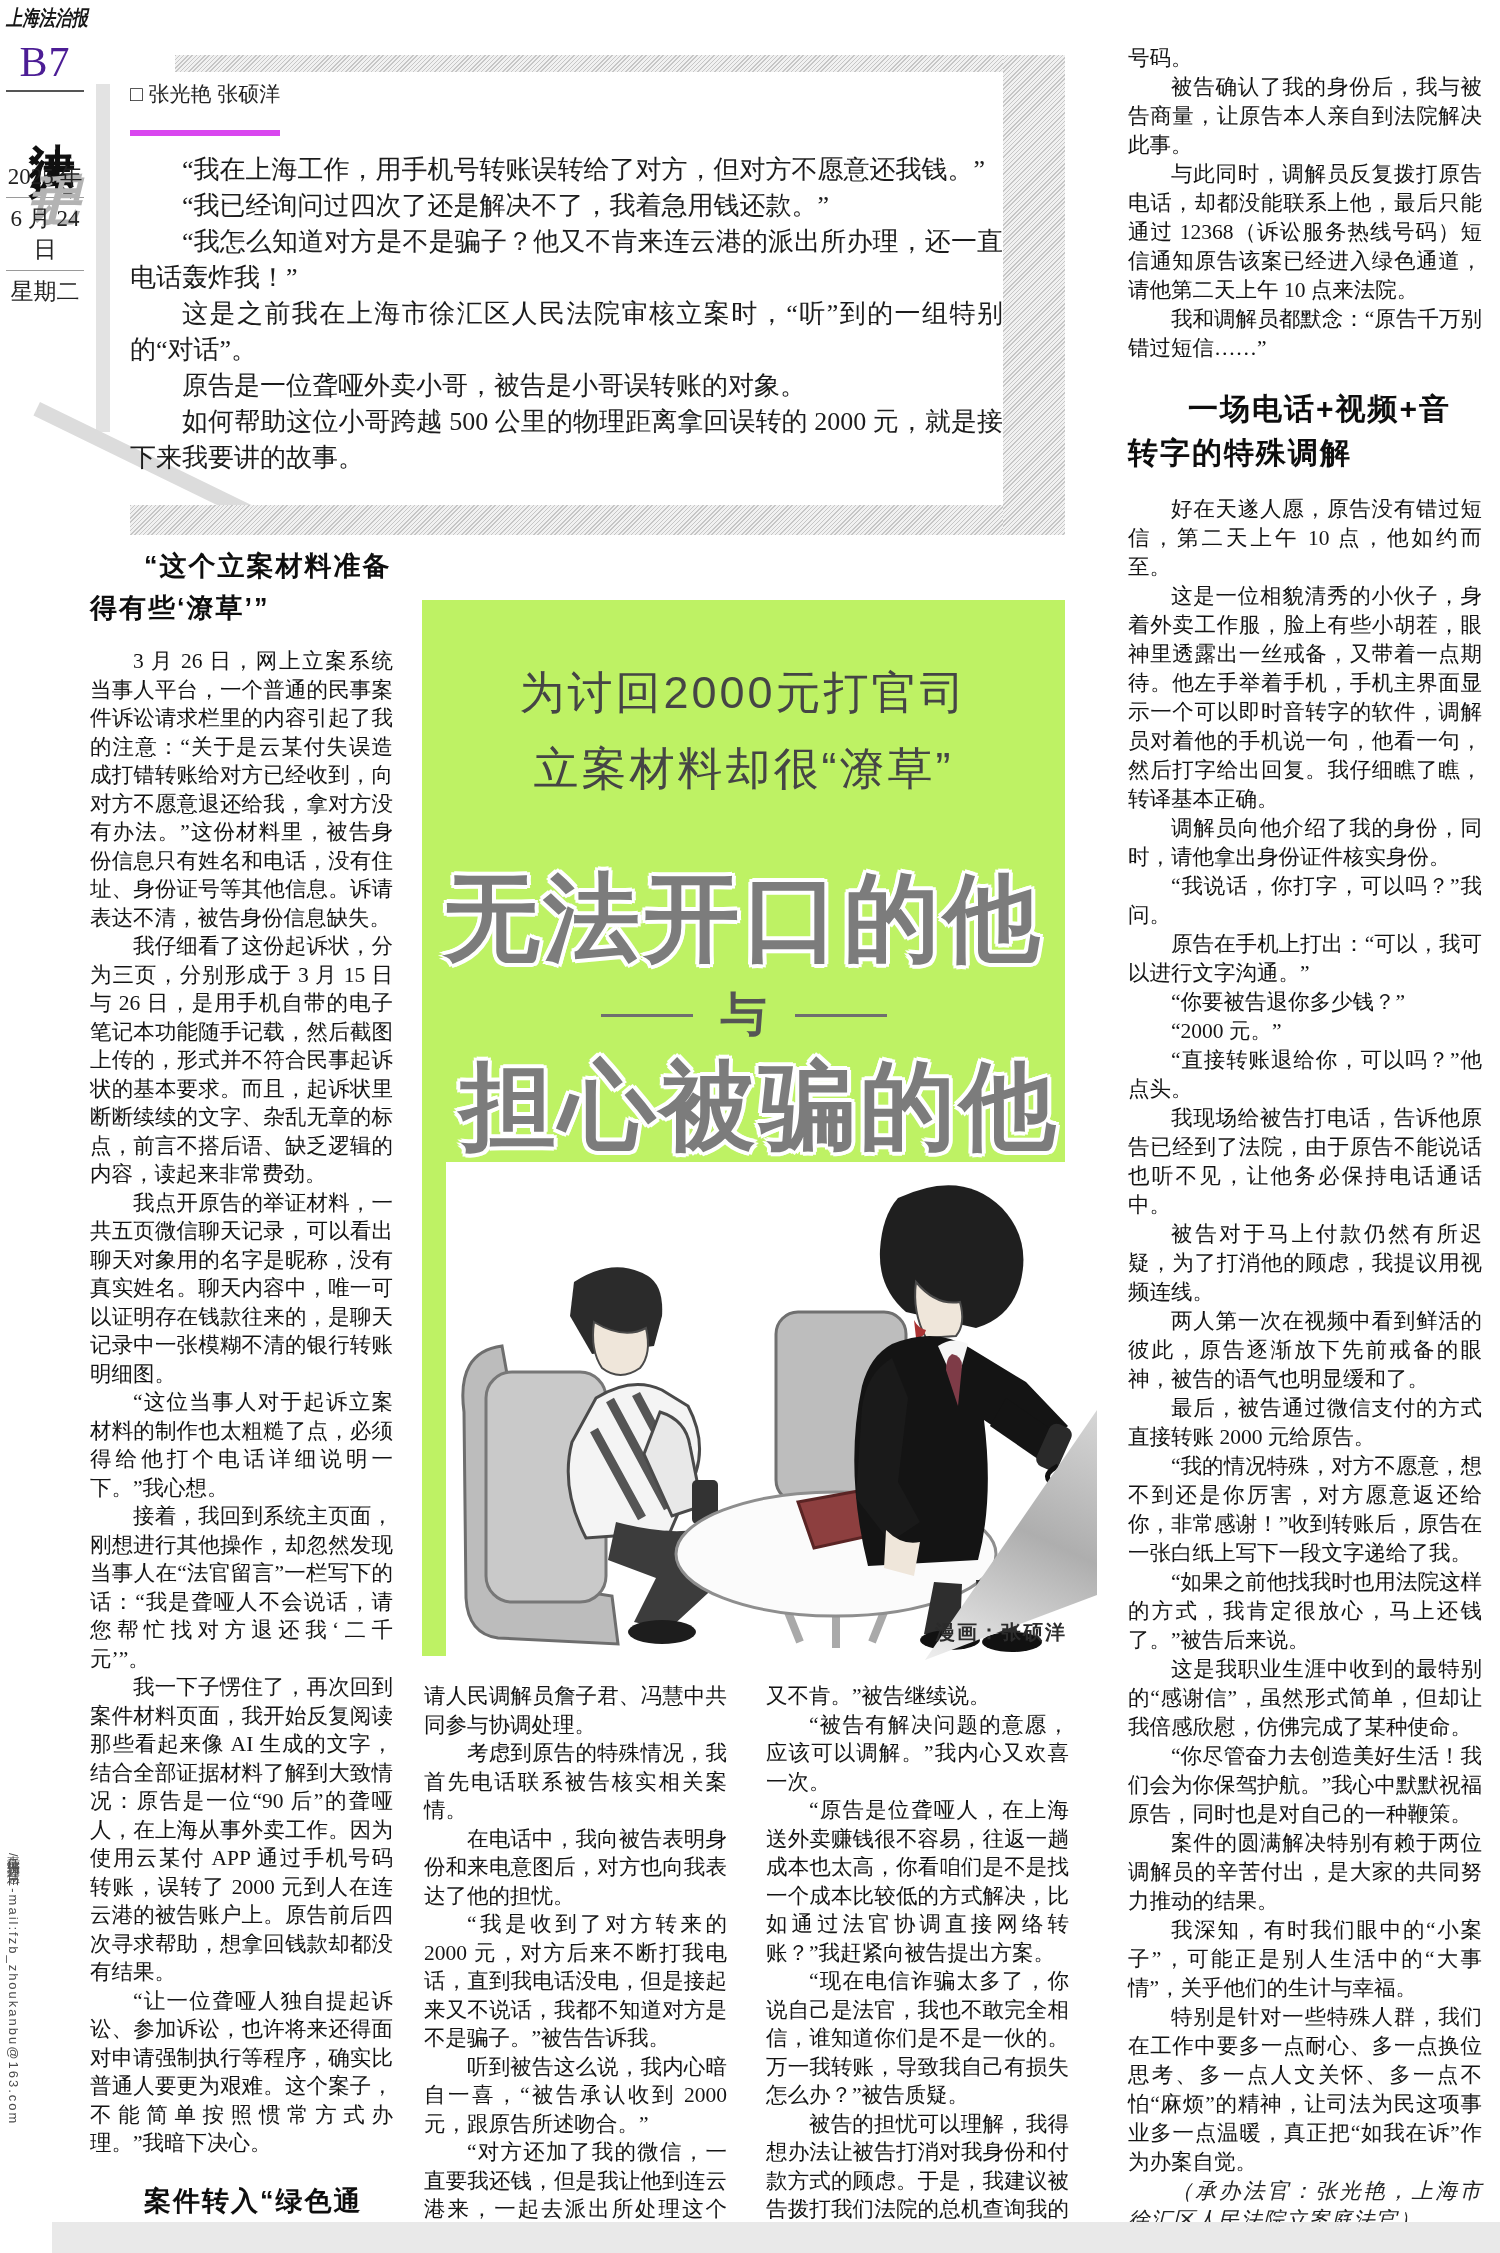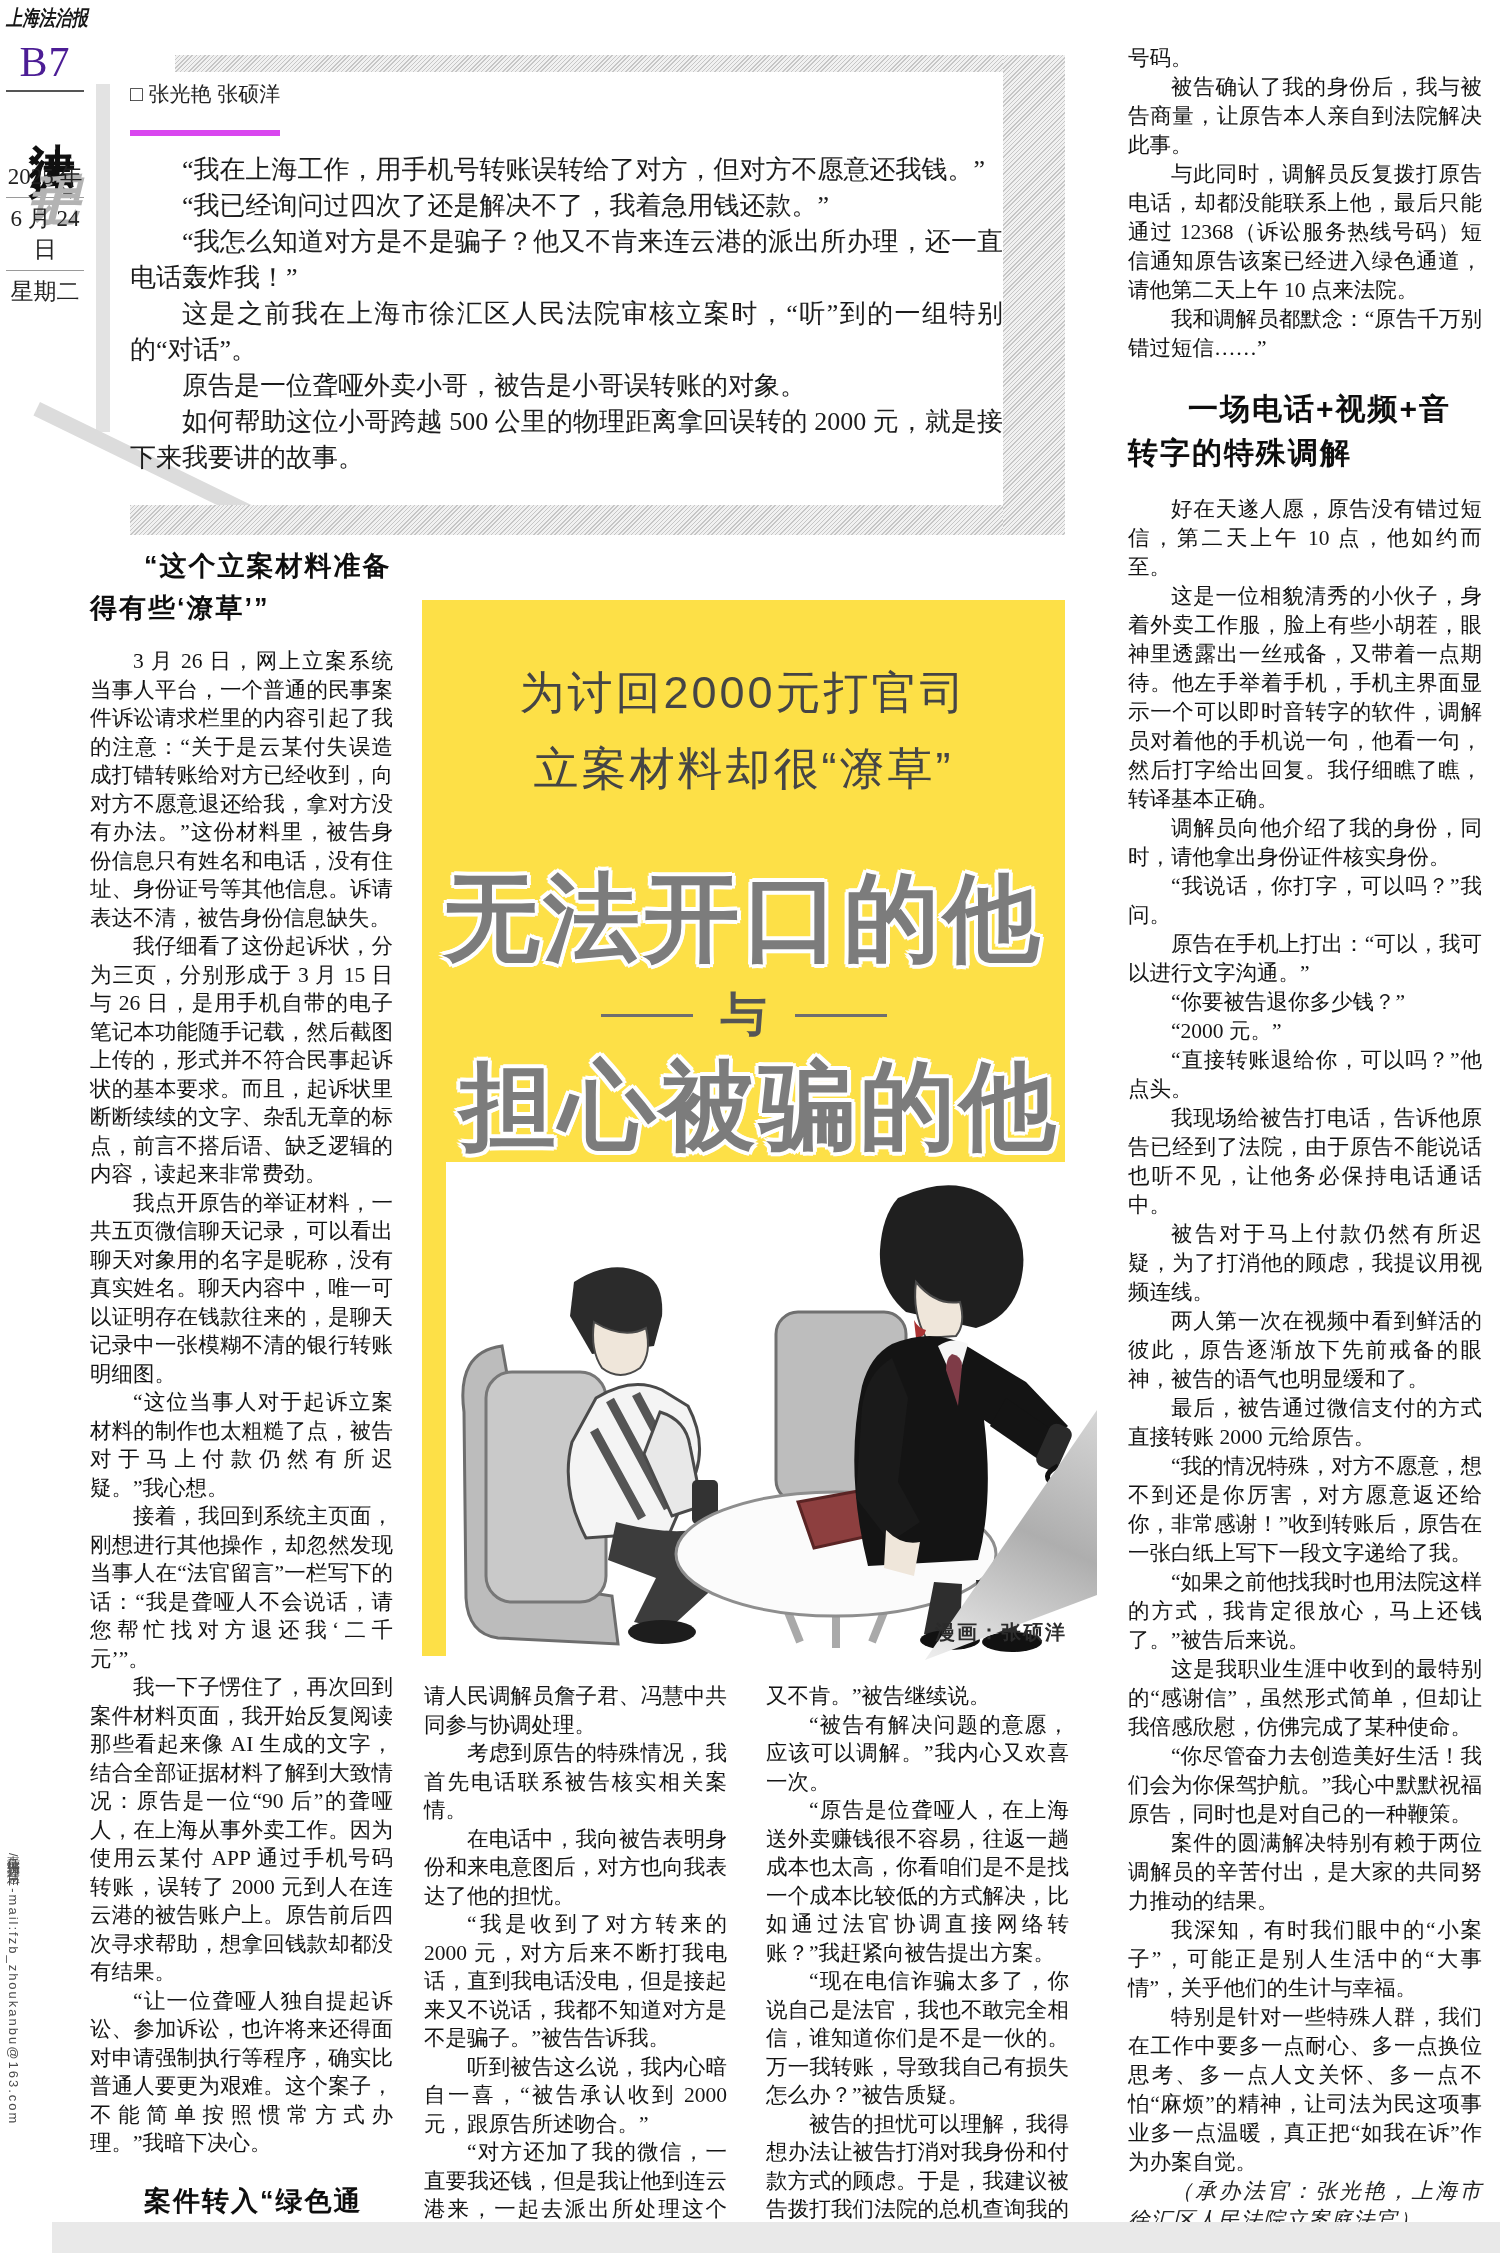--- a/index.html
+++ b/index.html
@@ -43,21 +43,21 @@
         font-size:27px;line-height:42px;letter-spacing:2px;text-indent:2em;text-align:left;}
   .col1{left:90px;top:545px;width:303px;}
   .col1 .subhead{margin-bottom:18px;}
   .col1 .subhead2{margin:22px 0 16px 0;}
   .colA{left:424px;top:1682px;width:303px;}
   .colB{left:766px;top:1682px;width:303px;}
   .rightcol{left:1128px;top:44px;width:354px;font-size:21.5px;line-height:29px;}
   .rightcol .subhead{font-size:30px;line-height:44px;margin:24px 0 20px 0;}
   .credit{font-style:italic;letter-spacing:1px;color:#222;margin-top:6px;}
   
-  .artbox{position:absolute;left:422px;top:600px;width:643px;height:1056px;background:#fde047;}
+  .artbox{position:absolute;left:422px;top:600px;width:643px;height:1056px;background:#bef264;}
   .kicker{position:absolute;top:55px;left:0;width:100%;text-align:center;
         font-family:"Liberation Sans","DejaVu Sans",sans-serif;font-size:45px;line-height:76px;
         color:#454545;letter-spacing:3px;}
   .bigtitle{position:absolute;left:0;width:100%;text-align:center;
         font-family:"Liberation Sans","DejaVu Sans",sans-serif;font-weight:bold;font-size:96px;
         color:#7c7c7c;letter-spacing:4px;white-space:nowrap;
         text-shadow:-4px 0 #fff,4px 0 #fff,0 -4px #fff,0 4px #fff,-3px -3px #fff,3px 3px #fff,-3px 3px #fff,3px -3px #fff;}
   .title1{top:255px;}
   .title2{top:443px;margin-left:16px;}
   .yu-row{position:absolute;top:385px;left:0;width:100%;height:60px;display:flex;
@@ -106,21 +106,21 @@
         <p>如何帮助这位小哥跨越 500 公里的物理距离拿回误转的 2000 元，就是接下来我要讲的故事。</p>
       </div>
   </section>
 
   <section class="bodycol col1">
     <div class="subhead">“这个立案材料准备得有些‘潦草’”</div>
     <div>
         <p>3 月 26 日，网上立案系统当事人平台，一个普通的民事案件诉讼请求栏里的内容引起了我的注意：“关于是云某付失误造成打错转账给对方已经收到，向对方不愿意退还给我，拿对方没有办法。”这份材料里，被告身份信息只有姓名和电话，没有住址、身份证号等其他信息。诉请表达不清，被告身份信息缺失。</p>
         <p>我仔细看了这份起诉状，分为三页，分别形成于 3 月 15 日与 26 日，是用手机自带的电子笔记本功能随手记载，然后截图上传的，形式并不符合民事起诉状的基本要求。而且，起诉状里断断续续的文字、杂乱无章的标点，前言不搭后语、缺乏逻辑的内容，读起来非常费劲。</p>
         <p>我点开原告的举证材料，一共五页微信聊天记录，可以看出聊天对象用的名字是昵称，没有真实姓名。聊天内容中，唯一可以证明存在钱款往来的，是聊天记录中一张模糊不清的银行转账明细图。</p>
-        <p>“这位当事人对于起诉立案材料的制作也太粗糙了点，被告对于马上付款仍然有所迟疑。”我心想。</p>
+        <p>“这位当事人对于起诉立案材料的制作也太粗糙了点，必须得给他打个电话详细说明一下。”我心想。</p>
         <p>接着，我回到系统主页面，刚想进行其他操作，却忽然发现当事人在“法官留言”一栏写下的话：“我是聋哑人不会说话，请您帮忙找对方退还我‘二千元’”。</p>
         <p>我一下子愣住了，再次回到案件材料页面，我开始反复阅读那些看起来像 AI 生成的文字，结合全部证据材料了解到大致情况：原告是一位“90 后”的聋哑人，在上海从事外卖工作。因为使用云某付 APP 通过手机号码转账，误转了 2000 元到人在连云港的被告账户上。原告前后四次寻求帮助，想拿回钱款却都没有结果。</p>
         <p>“让一位聋哑人独自提起诉讼、参加诉讼，也许将来还得面对申请强制执行等程序，确实比普通人要更为艰难。这个案子，不能简单按照惯常方式办理。”我暗下决心。</p>
       </div>
     <div class="subhead subhead2">案件转入“绿色通道”初见转机</div>
 
   </section>
 
   <section class="artbox">
     <div class="kicker">

